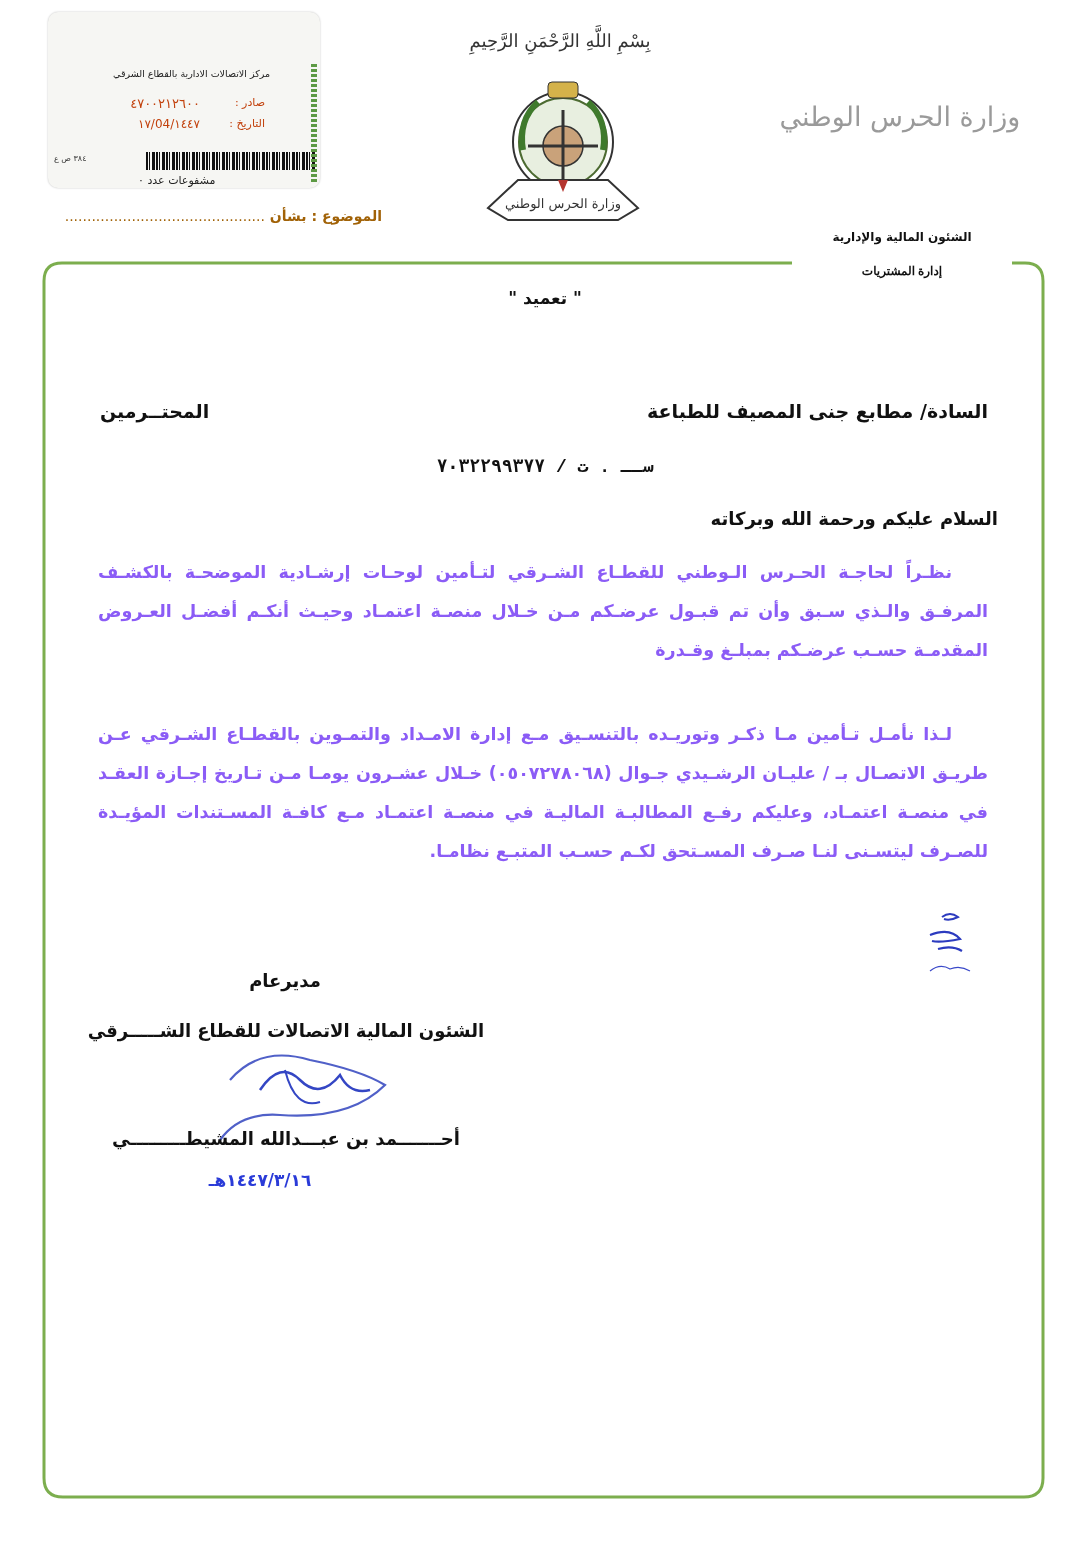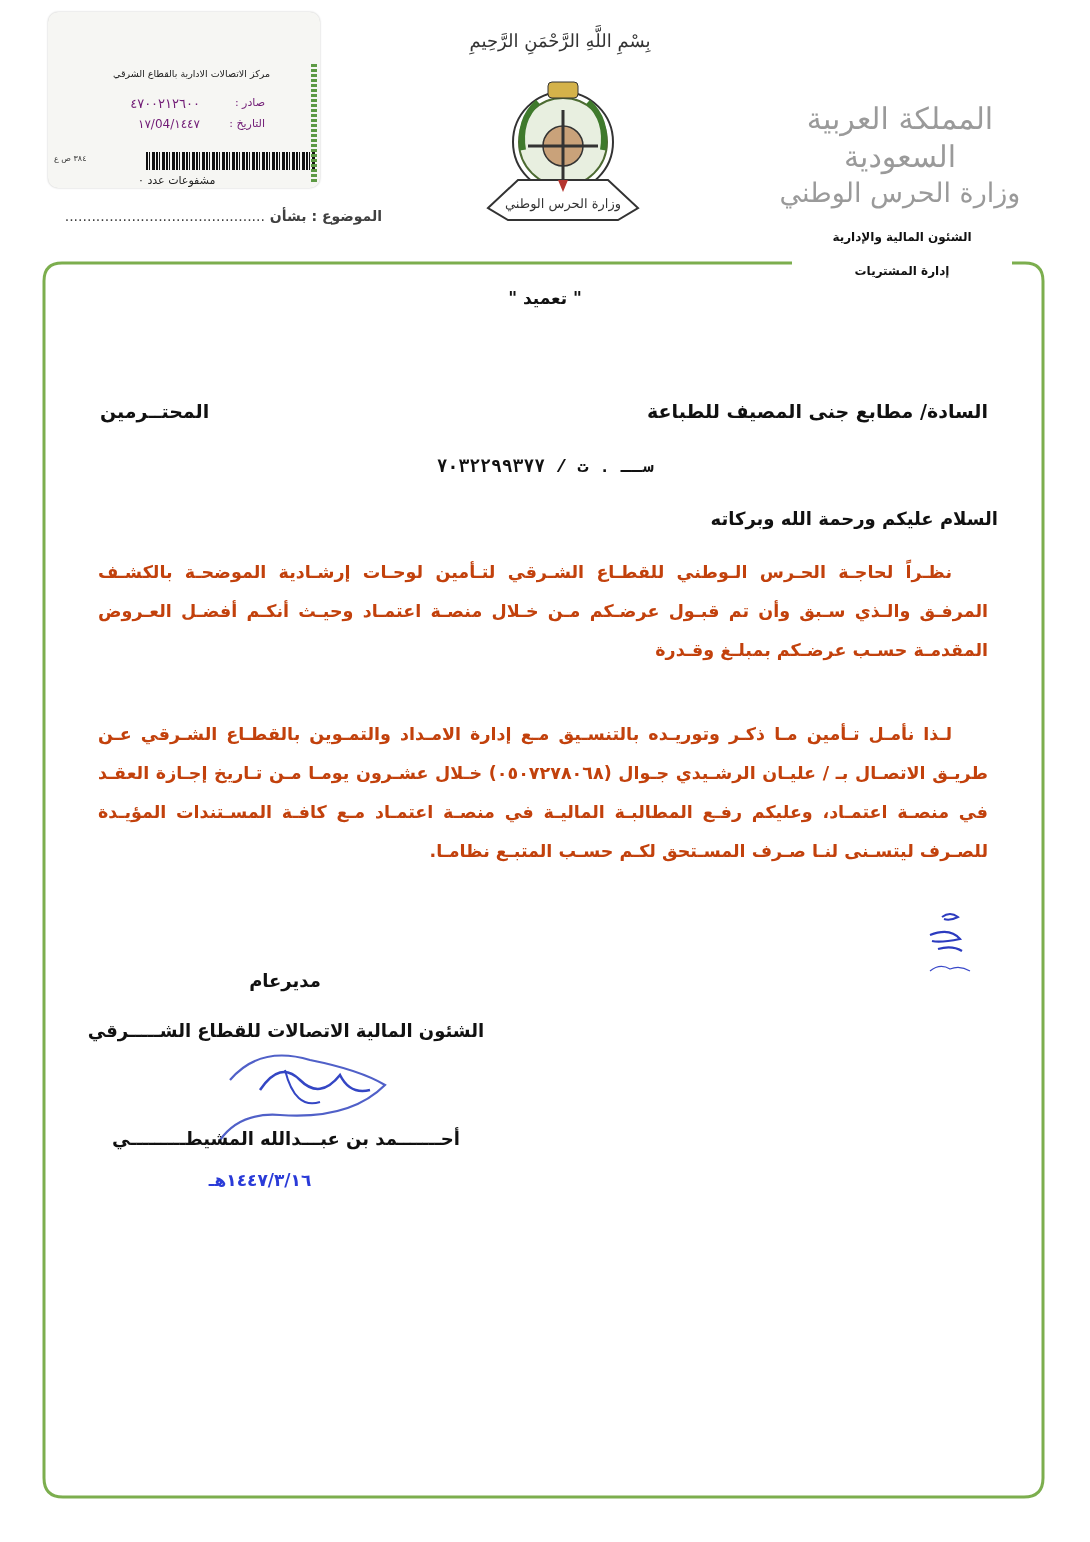--- a/index.html
+++ b/index.html
@@ -22,55 +22,55 @@
   #stamp .banner-title {
     position: absolute; right: 10px; top: 8px; color: #fff; font-size: 20px; font-weight: bold;
     direction: rtl; font-family: "DejaVu Serif", serif;
   }
   #stamp .emblem {
     position: absolute; left: 14px; top: 6px; width: 40px; height: 40px; border-radius: 50%;
     background: radial-gradient(circle, #8a2f2f 0 30%, #e9e4d0 31% 55%, #4f7c35 56% 100%);
     border: 2px solid #d9c77b;
   }
   #stamp .center-name { position: absolute; right: 50px; top: 56px; font-size: 9.5px; direction: rtl; color: #222; }
-  #stamp .row { position: absolute; direction: rtl; font-size: 11px; color: #701a75; }
+  #stamp .row { position: absolute; direction: rtl; font-size: 11px; color: #c2410c; }
   #stamp .barcode {
     position: absolute; left: 98px; top: 140px; width: 170px; height: 18px;
     background: repeating-linear-gradient(90deg, #111 0 2px, transparent 2px 3px, #111 3px 4px, transparent 4px 6px, #111 6px 9px, transparent 9px 10px);
   }
   #stamp .vbar {
     position: absolute; right: 3px; top: 52px; width: 6px; height: 120px;
     background: repeating-linear-gradient(180deg, #5d9a44 0 3px, transparent 3px 5px);
   }
   #stamp .small-code { position: absolute; left: 6px; top: 142px; font-size: 8px; direction: rtl; color: #333; }
   #stamp .attach { position: absolute; left: 90px; top: 162px; font-size: 11px; direction: rtl; color: #222; }
-  #subject { left: 62px; top: 208px; width: 320px; direction: rtl; font-size: 14px; font-weight: bold; color: #404040; }
+  #subject { left: 62px; top: 208px; width: 320px; direction: rtl; font-size: 14px; font-weight: bold; color: #a16207; }
   #subject .dots { font-weight: normal; letter-spacing: 1px; }
   
   #basmala {
     left: 440px; top: 30px; width: 240px; text-align: center; direction: rtl;
     font-family: "DejaVu Serif", serif; font-size: 18px; color: #333; 
   }
   #center-emblem { left: 478px; top: 80px; width: 170px; height: 145px; }
   
   #kingdom { left: 770px; top: 100px; width: 260px; text-align: center; direction: rtl; font-family: "DejaVu Serif", serif; color: #9a9a9a; }
   #kingdom .l1 { font-size: 30px; line-height: 38px; }
   #kingdom .l2 { font-size: 27px; line-height: 34px; }
   #dept1 { left: 812px; top: 230px; width: 180px; text-align: center; direction: rtl; font-size: 12px; font-weight: bold; }
-  #dept2 { left: 812px; top: 264px; width: 180px; text-align: center; direction: rtl; font-size: 12px; font-weight: bold; }
+  #dept2 { left: 812px; top: 264px; width: 180px; text-align: center; direction: rtl; font-size: 12px; font-weight: bold; font-family: Liberation Serif, serif; }
   
   #frame-svg { left: 0; top: 0; width: 1090px; height: 1542px; pointer-events: none; }
   #title { left: 0; width: 1090px; top: 288px; text-align: center; font-size: 17px; font-weight: bold; direction: rtl; }
   #addressee { right: 102px; top: 400px; font-size: 19px; font-weight: bold; direction: rtl; }
   #respected { left: 100px; top: 400px; font-size: 19px; font-weight: bold; direction: rtl; }
   #cr { left: 300px; width: 490px; top: 455px; text-align: center; font-size: 18px; font-weight: bold; direction: rtl; font-family: Liberation Mono, monospace; }
   #greeting { right: 92px; top: 508px; font-size: 18px; font-weight: bold; direction: rtl; }
   .para {
     left: 98px; width: 890px; direction: rtl; text-align: justify; text-align-last: right;
-    font-size: 17.5px; font-weight: bold; line-height: 39px; color: #c2410c;
+    font-size: 17.5px; font-weight: bold; line-height: 39px; color: #8b5cf6;
   }
   #para1 { top: 553px; text-indent: 36px; }
   #para2 { top: 715px; text-indent: 36px; }
   #signature-mark { left: 920px; top: 905px; width: 80px; height: 80px; }
   #gm-title { left: 200px; width: 170px; top: 970px; text-align: center; font-size: 18px; font-weight: bold; direction: rtl; }
   #gm-dept { left: 80px; width: 412px; top: 1020px; text-align: center; font-size: 18px; font-weight: bold; direction: rtl; }
   #gm-name { left: 80px; width: 412px; top: 1128px; text-align: center; font-size: 18px; font-weight: bold; direction: rtl; }
   #gm-date { left: 180px; width: 160px; top: 1170px; text-align: center; font-size: 17px; font-weight: bold; color: #2a3bd8; }
   #gm-sign { left: 200px; top: 1040px; width: 200px; height: 110px; }
 </style>
@@ -106,21 +106,20 @@
   <rect x="70" y="2" width="30" height="16" rx="4" fill="#d4b24a" stroke="#333"></rect>
   <circle cx="85" cy="66" r="20" fill="#c9a27a" stroke="#333" stroke-width="1.5"></circle>
   <line x1="50" y1="66" x2="120" y2="66" stroke="#333" stroke-width="3"></line>
   <line x1="85" y1="30" x2="85" y2="100" stroke="#333" stroke-width="3"></line>
   <path d="M10 128 L40 100 L130 100 L160 128 L140 140 L30 140 Z" fill="#fff" stroke="#333" stroke-width="2"></path>
   <text x="85" y="128" text-anchor="middle" font-size="13" fill="#333" font-family="DejaVu Serif, serif">وزارة الحرس الوطني</text>
   <path d="M80 100 L85 112 L90 100" fill="#b5352f"></path>
 </svg>
 
 <div id="kingdom" class="abs">
-  <div class="l1">المملكة العربية السعودية</div>
   <div class="l2">وزارة الحرس الوطني</div>
 </div>
 <div id="dept1" class="abs">الشئون المالية والإدارية</div>
 <div id="dept2" class="abs">إدارة المشتريات</div>
 
 <div id="title" class="abs">" تعميد "</div>
 <div id="addressee" class="abs">السادة/ مطابع جنى المصيف للطباعة</div>
 <div id="respected" class="abs">المحتــرمين</div>
 <div id="cr" class="abs">ســ . ت / ٧٠٣٢٢٩٩٣٧٧</div>
 <div id="greeting" class="abs">السلام عليكم ورحمة الله وبركاته</div>

